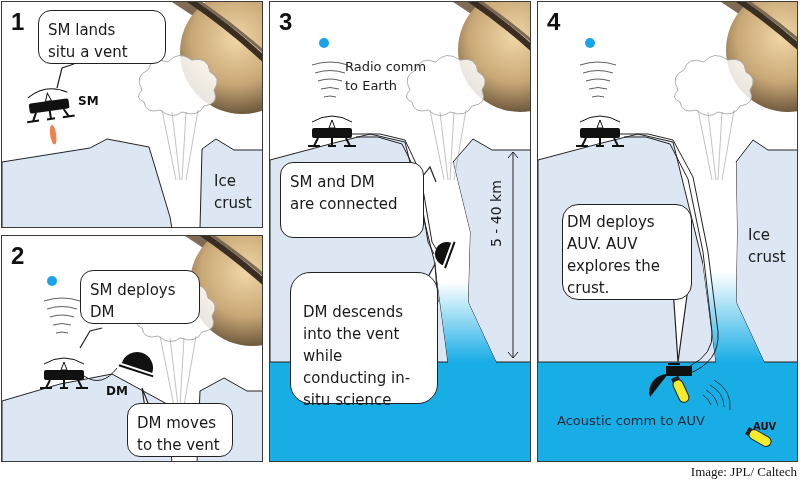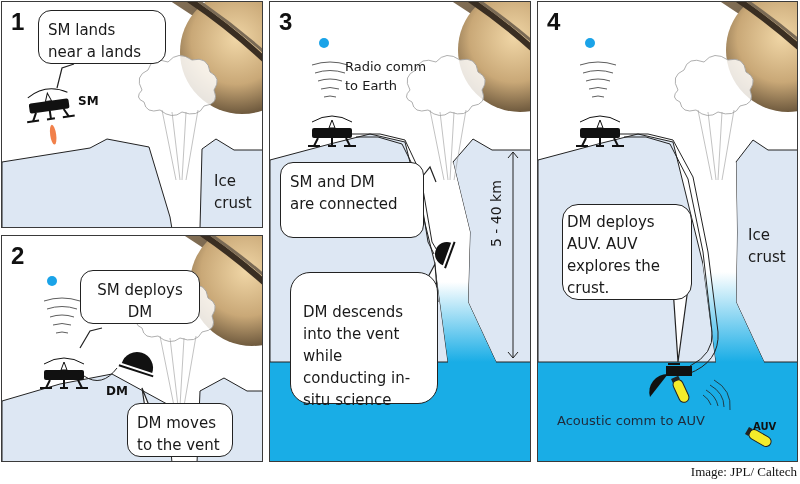--- a/index.html
+++ b/index.html
@@ -90,21 +90,21 @@
     <use href="#cloud" x="140" y="68"></use>
     <g transform="translate(47,103) rotate(-8)">
       <ellipse cx="0" cy="30" rx="3" ry="10" fill="#ef6a2a" opacity="0.85"></ellipse>
       <use href="#lander"></use>
     </g>
     <path d="M55,86 L60,66 L72,62" fill="#fff" stroke="#222" stroke-width="1.2"></path>
   </svg>
   <div class="num" style="left:9px;top:6px;">1</div>
   <div class="bubble" style="left:36px;top:8px;width:128px;height:54px;">
     <div>SM lands</div>
-    <div>near a lands</div>
+    <div>situ a vent</div>
   </div>
   <div class="bold-lbl" style="left:76px;top:92px;">SM</div>
   <div class="lbl" style="left:212px;top:168px;font-size:15px;line-height:22px;">
     <div>Ice</div>
     <div>crust</div>
   </div>
 </div>
 
 <div class="panel" id="p2">
   <svg class="scene" width="262" height="227">
@@ -117,21 +117,21 @@
     <use href="#lander" x="62" y="138"></use>
     <path d="M82,140 Q100,152 115,132" stroke="#222" stroke-width="1" fill="none"></path>
     <g transform="translate(135,132) rotate(18)">
       <path d="M-16,0 A16,16 0 0 1 16,0 Z" fill="#111"></path>
       <line x1="-18" y1="3" x2="18" y2="3" stroke="#111" stroke-width="2"></line>
     </g>
     <path d="M78,112 L88,95 L100,92" fill="#fff" stroke="#222" stroke-width="1.2"></path>
     <path d="M143,172 L140,152 L148,172" fill="#fff" stroke="#222" stroke-width="1.2"></path>
   </svg>
   <div class="num" style="left:9px;top:6px;">2</div>
-  <div class="bubble" style="left:78px;top:34px;width:120px;height:54px;text-align:center;">
+  <div class="bubble" style="left:78px;top:34px;width:120px;height:54px;">
     <div>SM deploys</div>
     <div>DM</div>
   </div>
   <div class="bubble" style="left:125px;top:167px;width:106px;height:54px;">
     <div>DM moves</div>
     <div>to the vent</div>
   </div>
   <div class="bold-lbl" style="left:104px;top:148px;">DM</div>
 </div>
 

